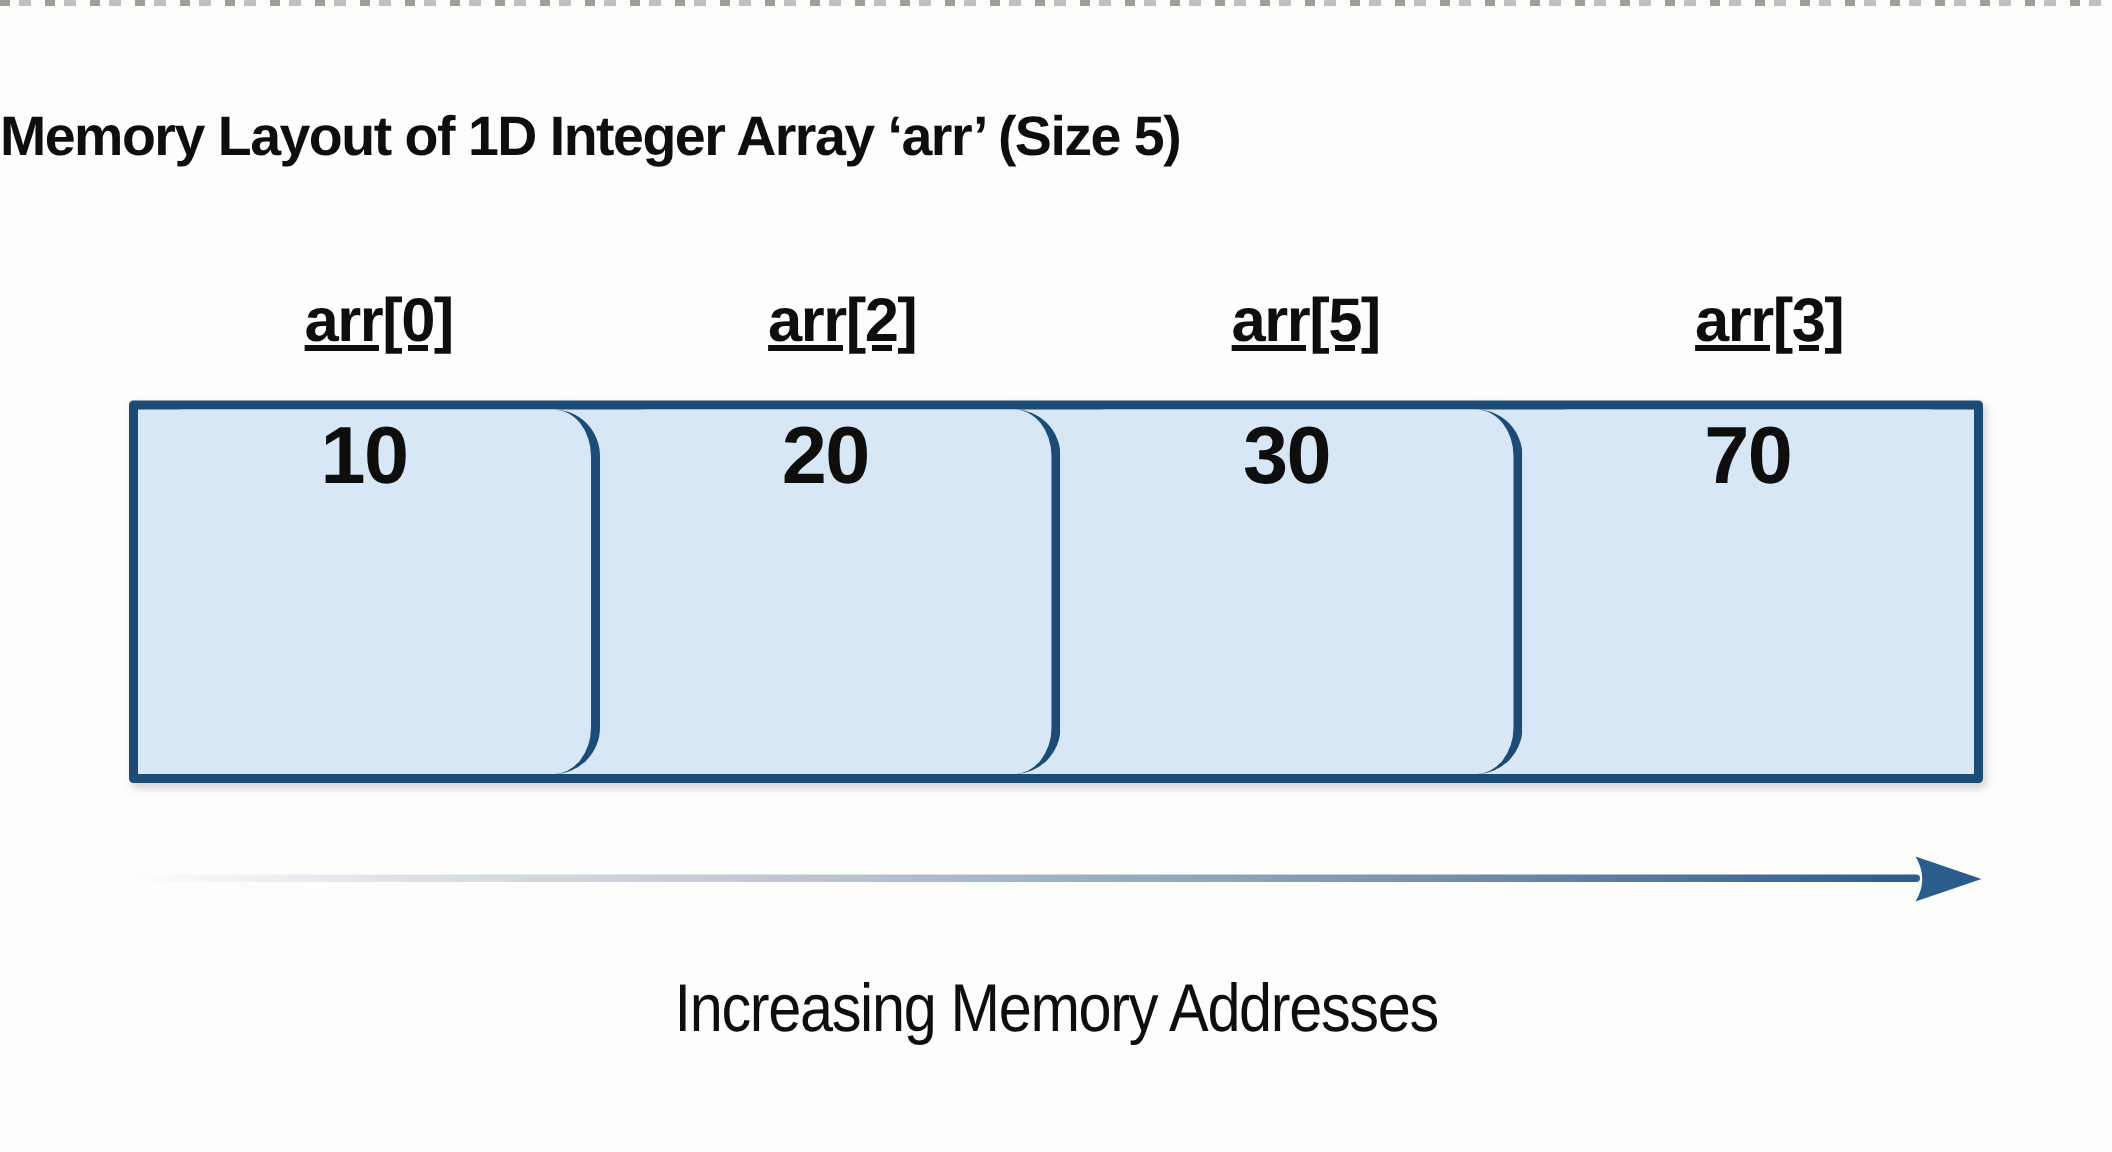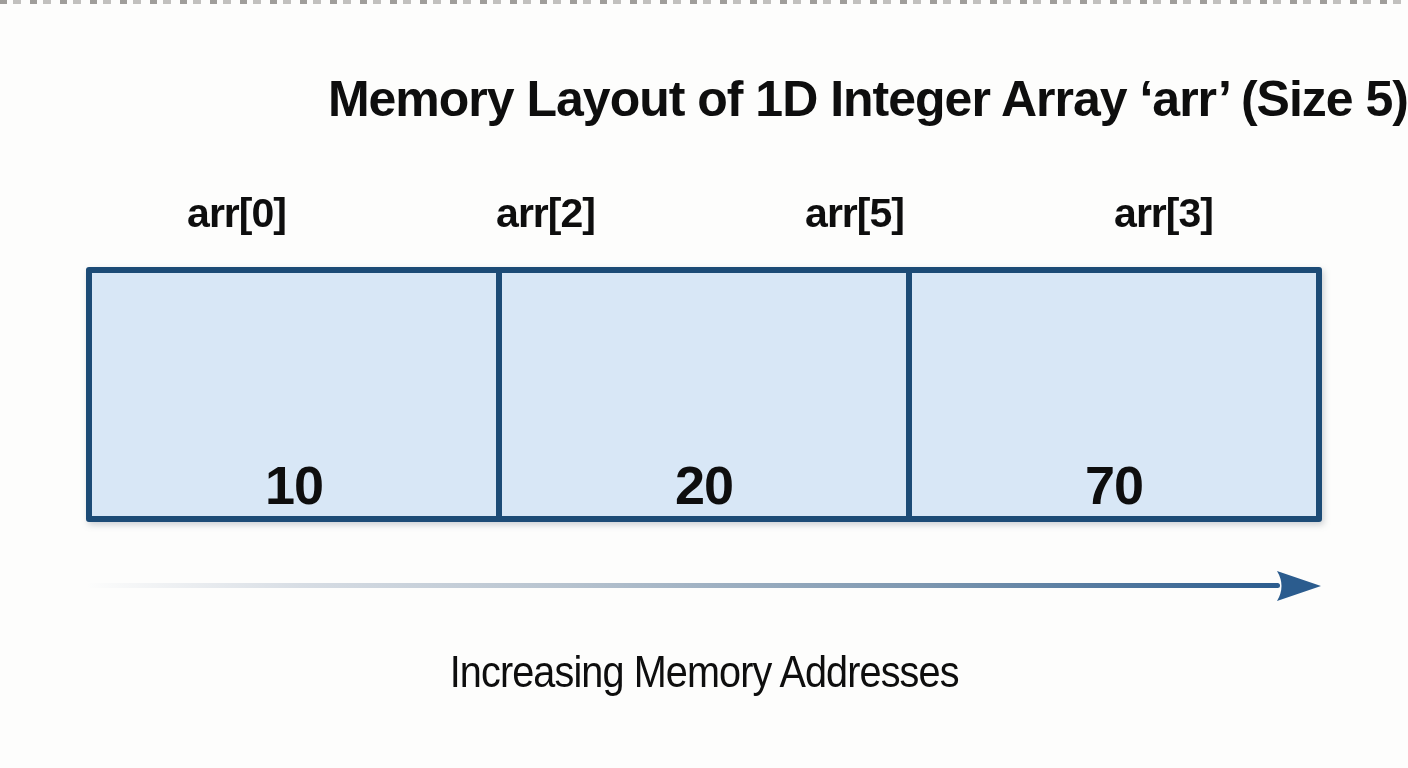--- a/index.html
+++ b/index.html
@@ -31,32 +31,33 @@
     background: repeating-linear-gradient(90deg,
       rgba(40,35,30,0.55) 0 7px, rgba(255,255,255,0) 7px 13px,
       rgba(40,35,30,0.35) 13px 21px, rgba(255,255,255,0) 21px 30px);
     opacity: 0.8;
   }
   .title {
     position: absolute;
     top: 70px;
     left: 0;
     width: 100%;
-    text-align: right;
-    font-size: 50px;
+    text-align: left;
+    font-size: 37px;
     font-weight: 700;
     letter-spacing: -1px;
     color: var(--text-color);
   }
   .labels-row {
     position: absolute;
     top: 190px;
-    left: 82px;
+    left: 98px;
     width: 1236px;
     display: flex;
+    text-decoration: underline;
   }
   .index-label {
     flex: 1 1 0;
     text-align: center;
     font-size: 41px;
     font-weight: 700;
     letter-spacing: -1px;
   }
   .array-row {
     position: absolute;
@@ -66,24 +67,25 @@
     height: 255px;
     display: flex;
     border: 6px solid var(--cell-border);
     border-radius: 3px;
     background: var(--cell-fill);
     box-shadow: 2px 3px 6px rgba(120,130,140,0.35);
   }
   .array-cell {
     flex: 1 1 0;
     display: flex;
-    align-items: flex-end;
+    align-items: flex-start;
     justify-content: center;
     background: var(--cell-fill);
     border-right: 6px solid var(--cell-border);
+    border-radius: 31px;
   }
   .array-cell:last-child { border-right: none; }
   .cell-value {
     font-size: 54px;
     font-weight: 700;
     letter-spacing: -1px;
   }
   .arrow {
     position: absolute;
     top: 570px;
@@ -151,20 +153,23 @@
 
   <div class="array-row">
   <div class="array-cell">
     <span class="cell-value">10</span>
   </div>
 
   <div class="array-cell">
     <span class="cell-value">20</span>
   </div>
 
+  <div class="array-cell">
+    <span class="cell-value">30</span>
+  </div>
 
 
   <div class="array-cell">
     <span class="cell-value">70</span>
   </div>
 </div>
 
   <div class="arrow">
     <div class="arrow-line"></div>
     <svg class="arrow-head" viewBox="0 0 46 32" xmlns="http://www.w3.org/2000/svg">

